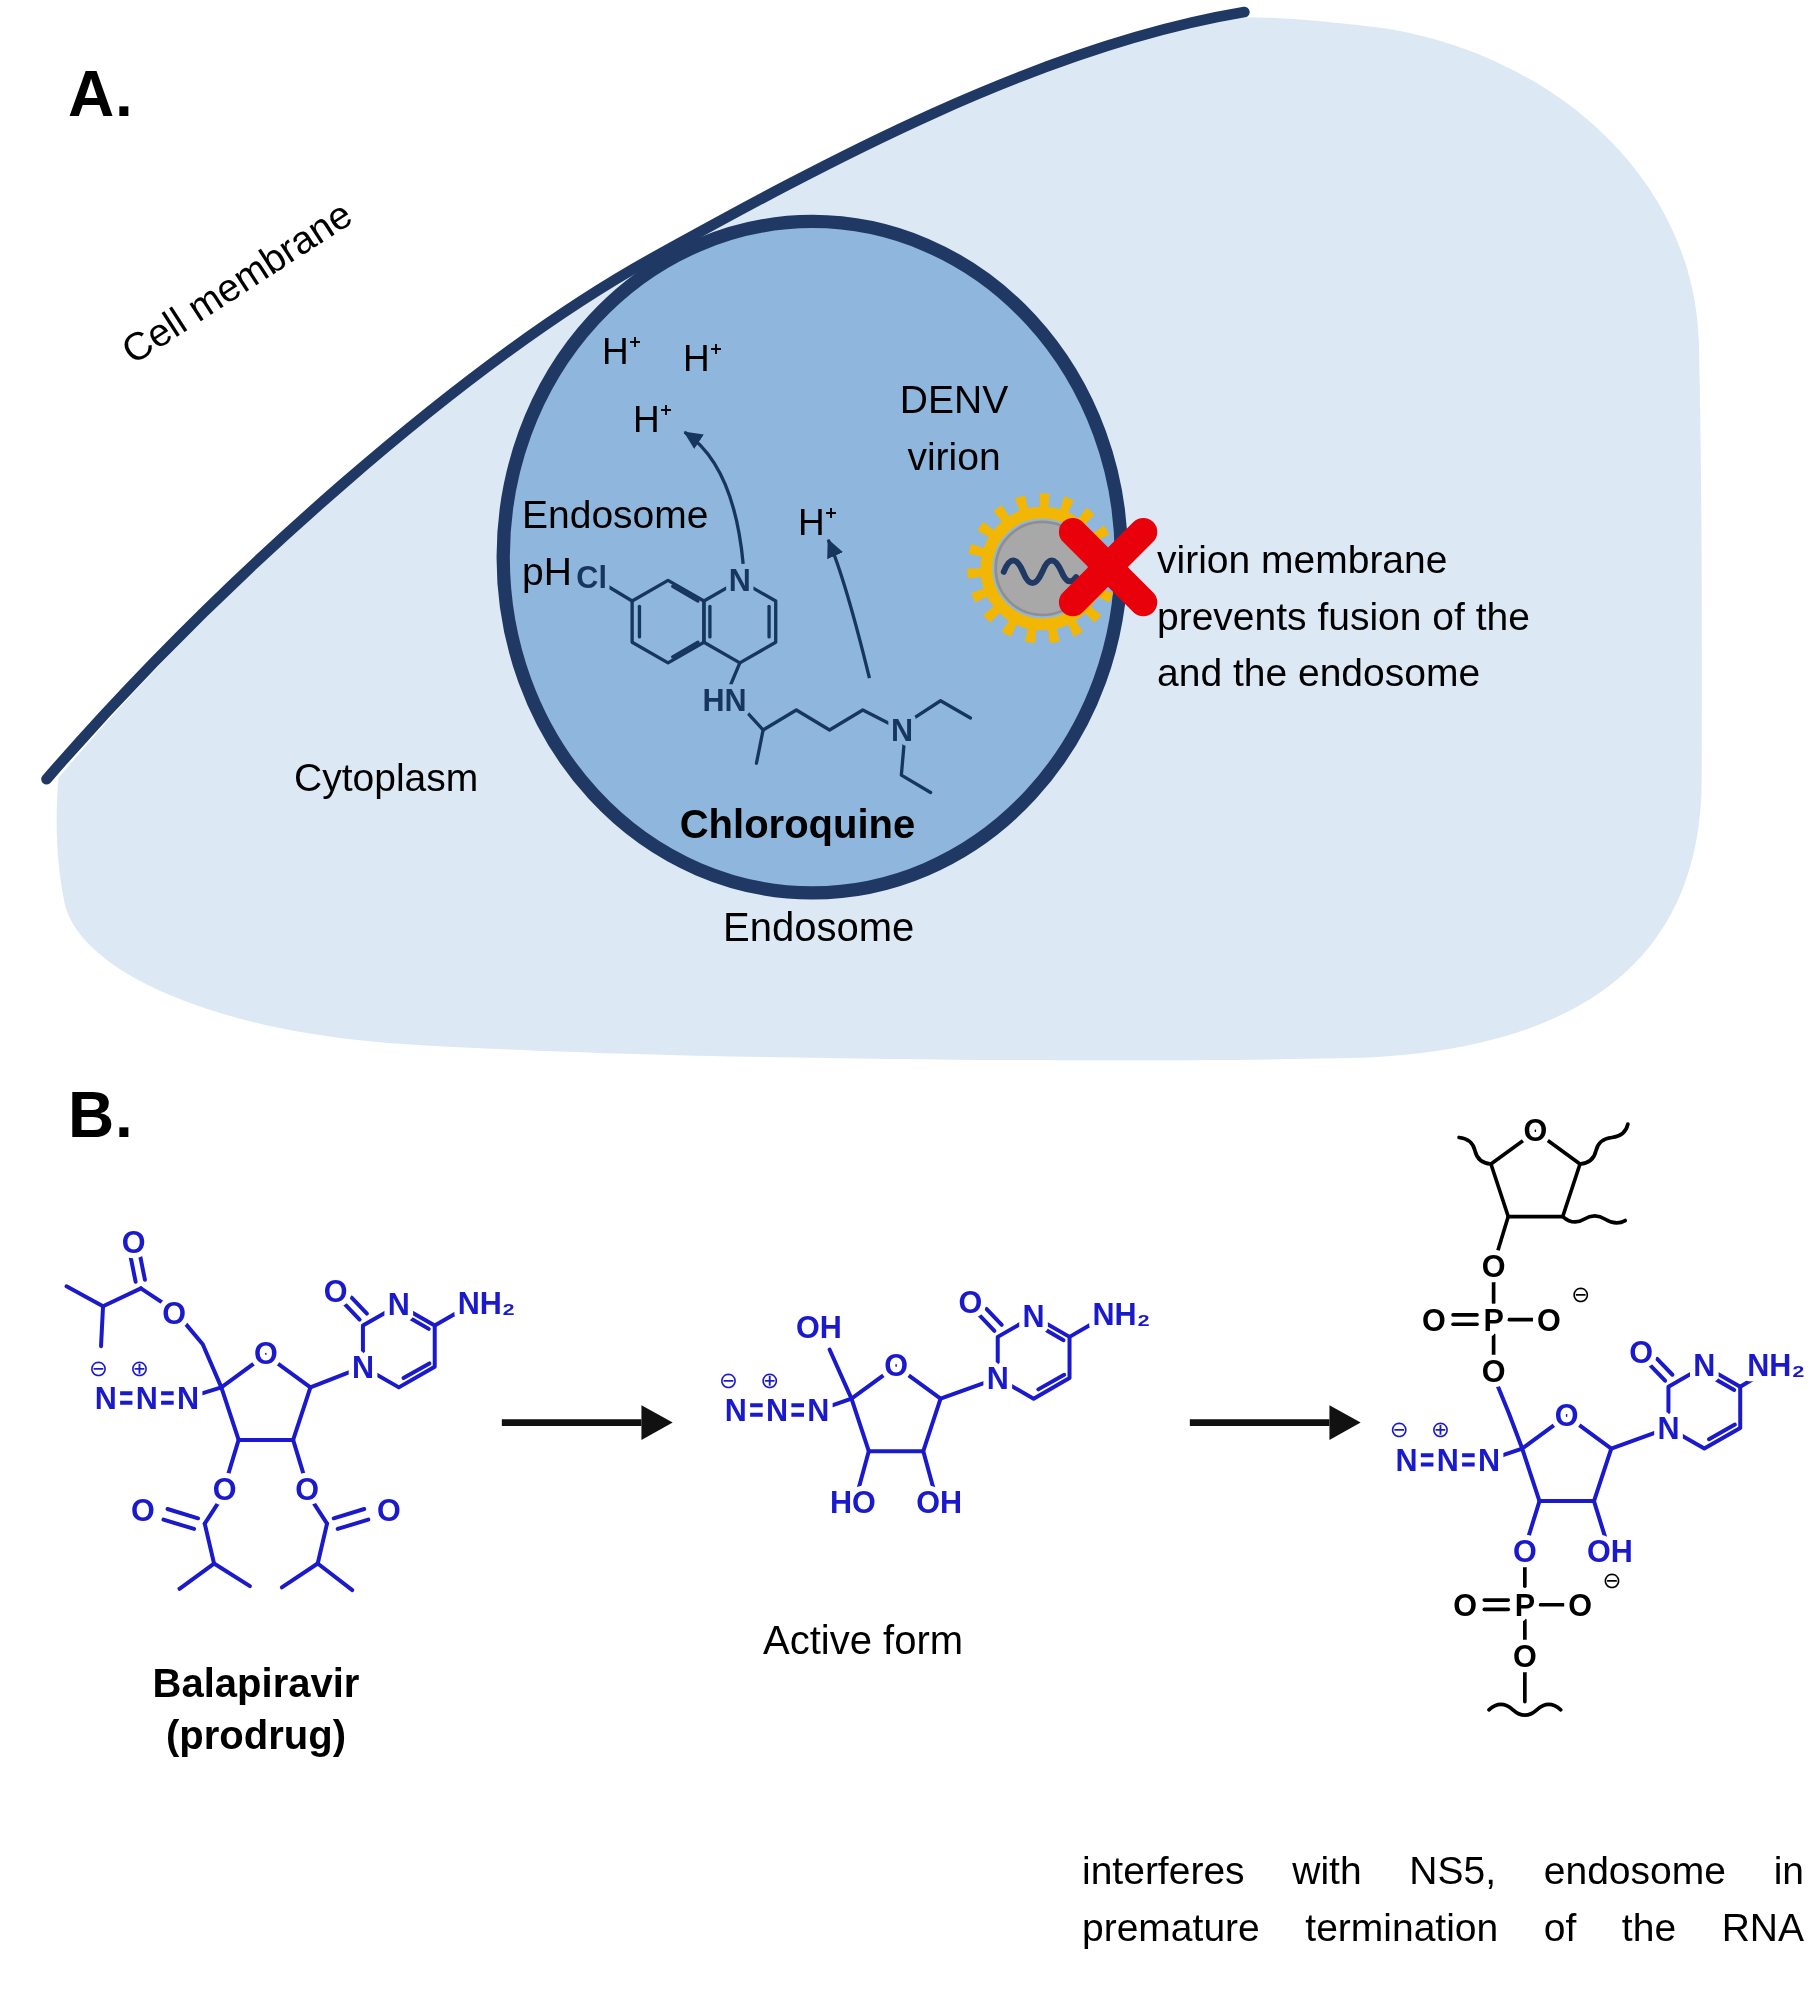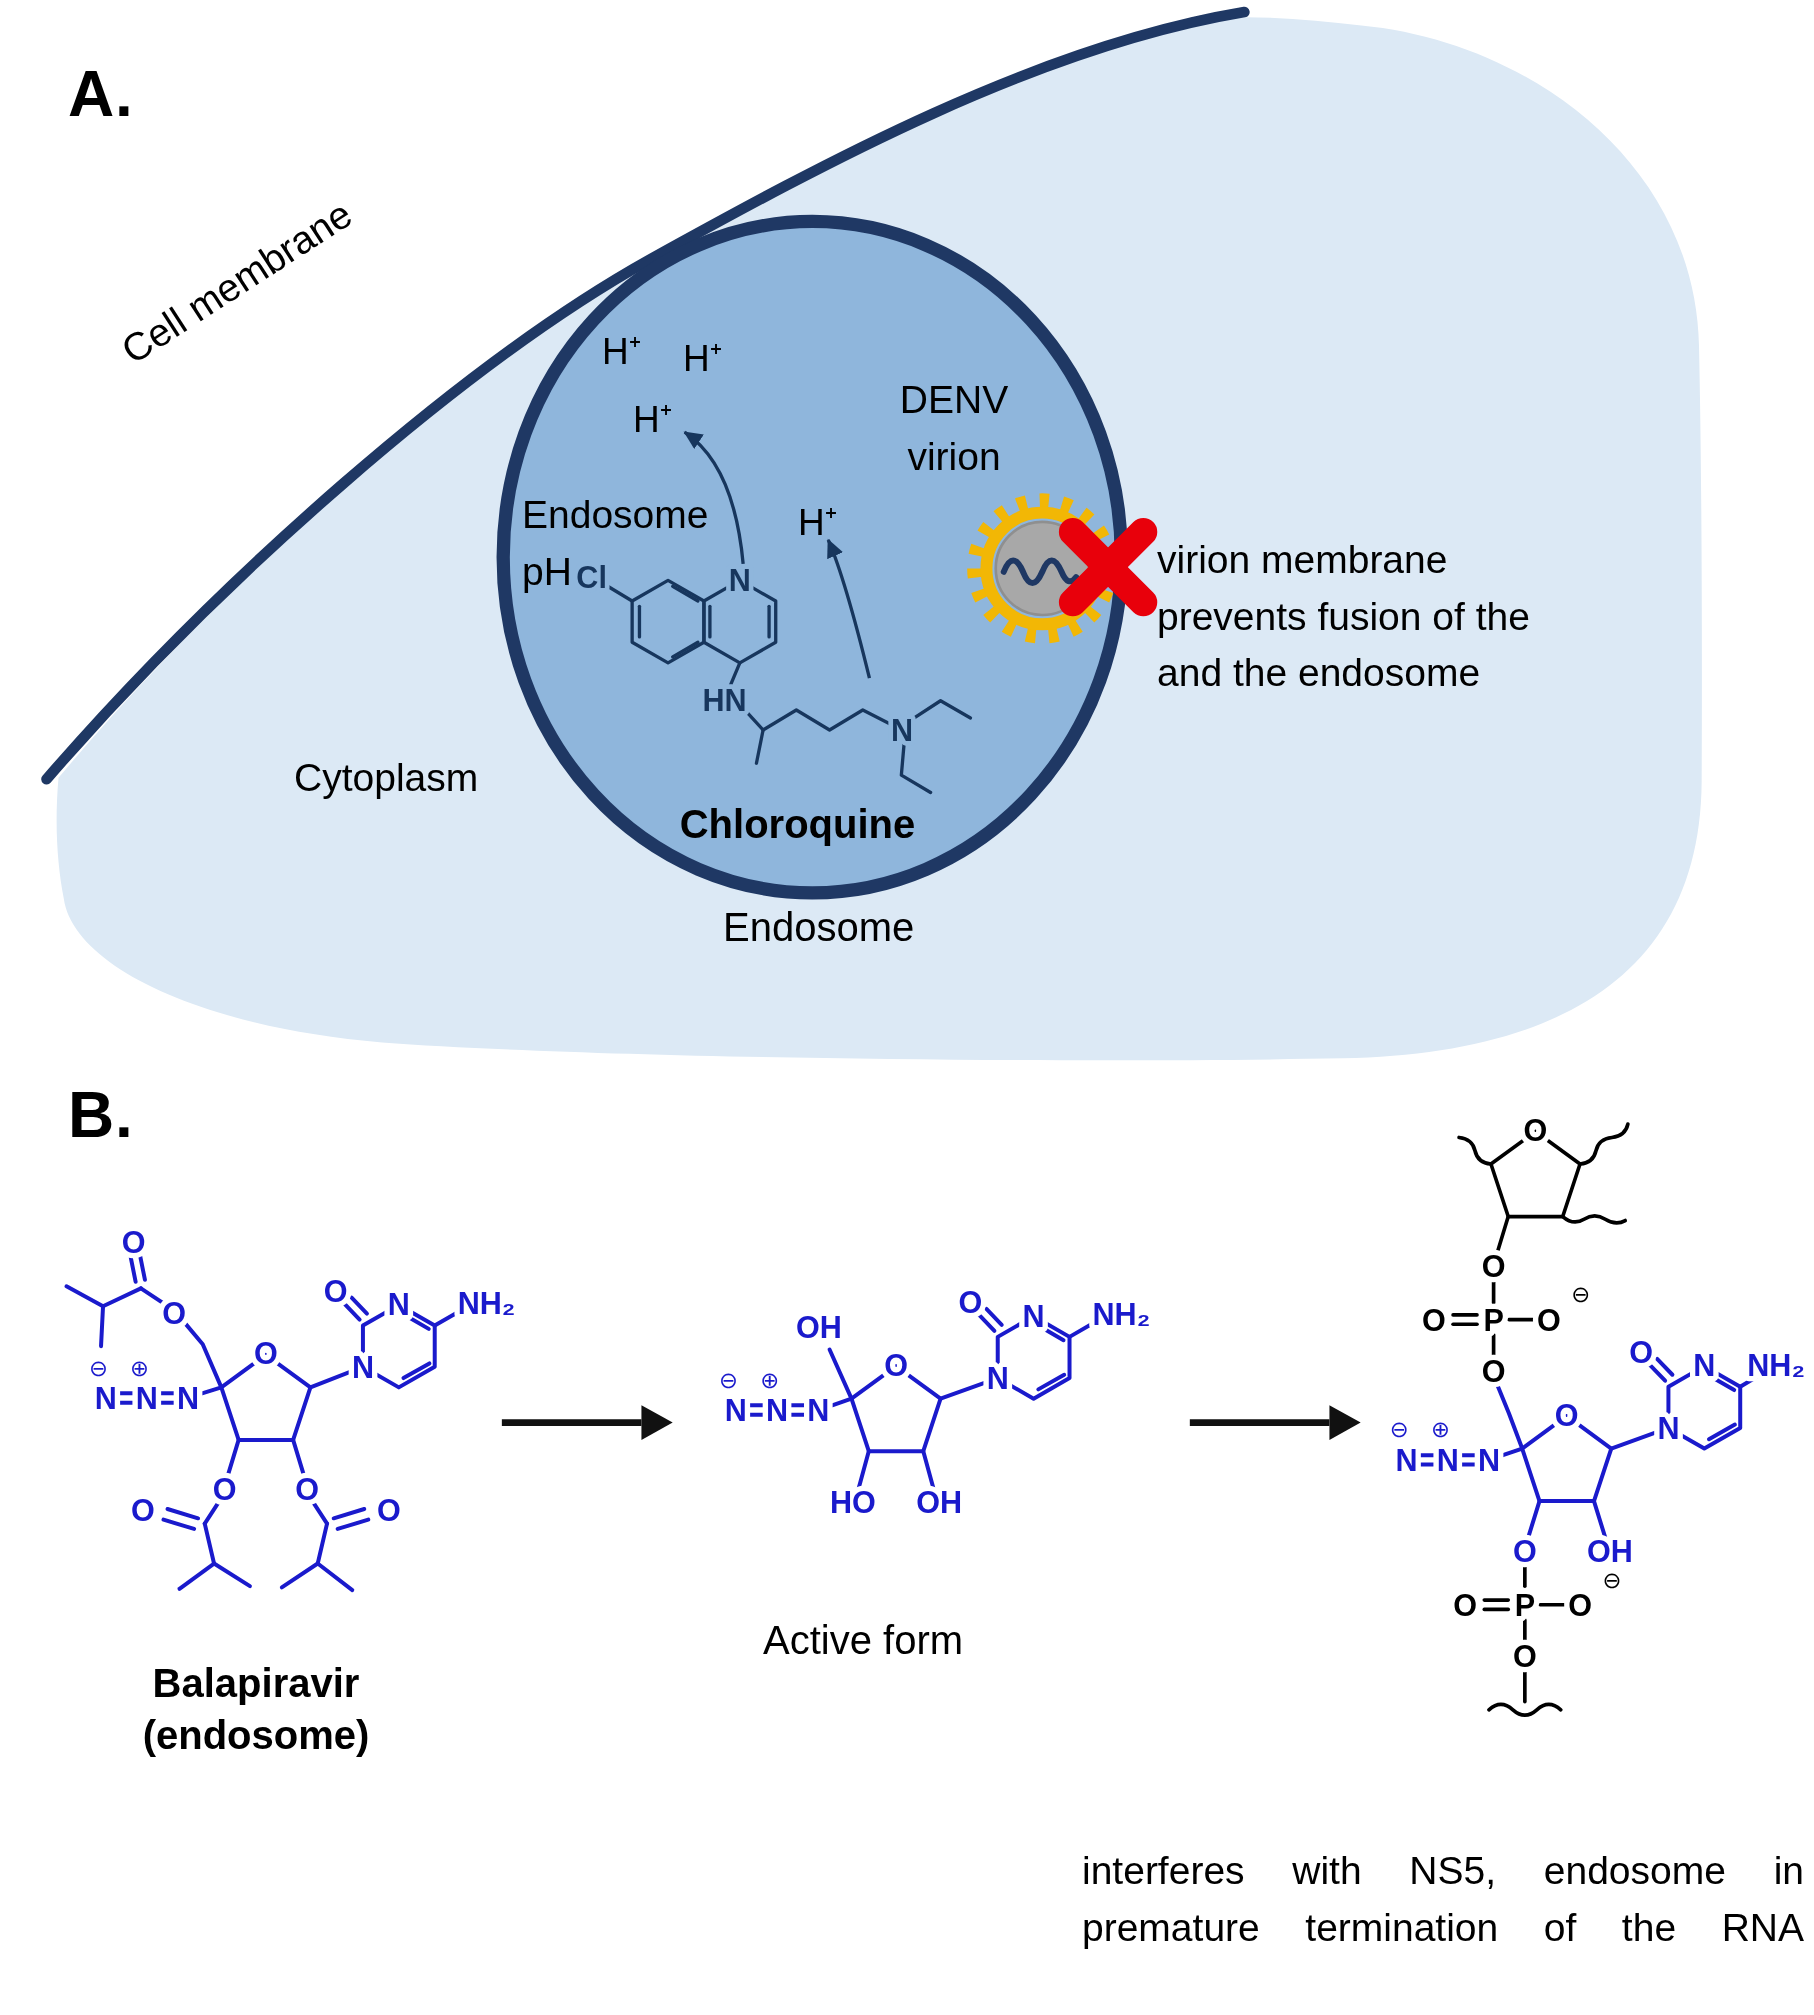--- a/index.html
+++ b/index.html
@@ -306,21 +306,21 @@
   <div>prevents fusion of the</div>
   <div>and the endosome</div>
 </div>
 
 <div class="abs t60" style="left:723px; top:901px;">Endosome</div>
 
 <div class="abs panel-letter" style="left:68px; top:1078px;">B.</div>
 
 <div class="abs t60 bold center" style="left:133px; top:1657px; width:246px;">
   <div>Balapiravir</div>
-  <div>(endosome)</div>
+  <div>(prodrug)</div>
 </div>
 
 <div class="abs t60" style="left:763px; top:1614px;">Active form</div>
 
 <div class="abs t58" style="left:1082px; top:1843px; width:722px;">
   <div class="just">interferes with NS5, endosome in</div>
   <div class="just">premature termination of the RNA</div>
 </div>
 
 </div>

